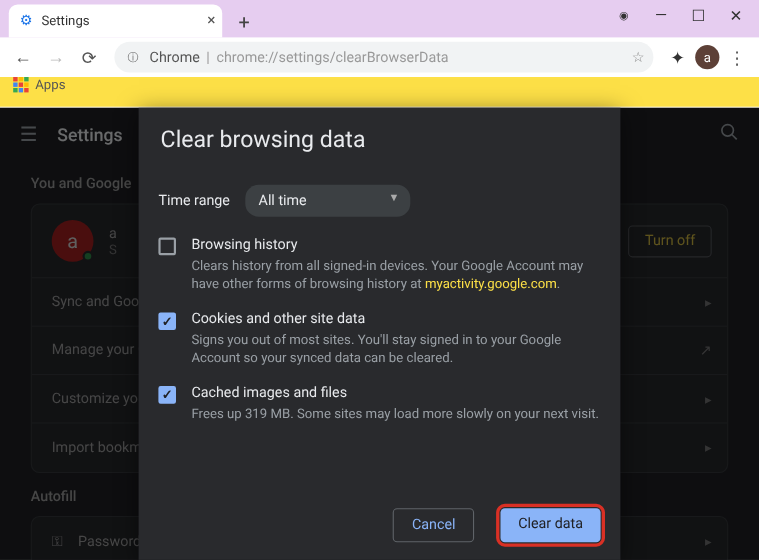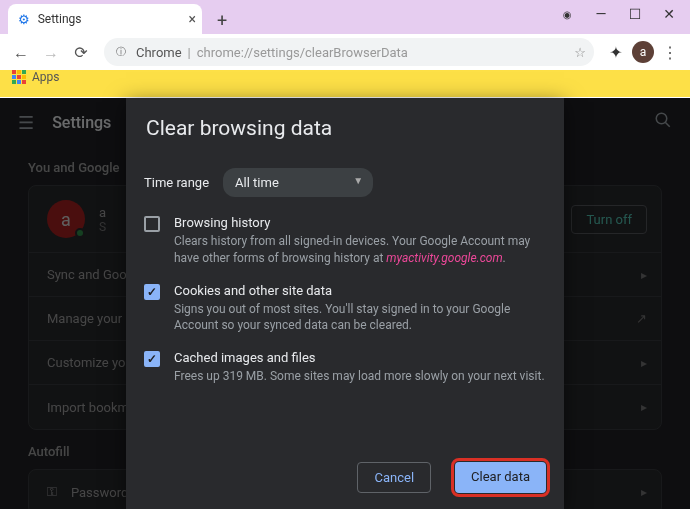--- a/index.html
+++ b/index.html
@@ -42,42 +42,42 @@
 
     .dimbg { padding: 0 28px; opacity: 0.8; font-size: 13px; color: #bbb; }
     .dimbg h2 { font-size: 13px; font-weight: 500; margin: 14px 0 10px; }
     .card { background: #292a2d; border-radius: 8px; border: 1px solid #3c4043; }
     .cardrow { padding: 14px 18px; display: flex; align-items: center; gap: 14px; border-bottom: 1px solid #3c4043; position: relative; min-height: 44px; }
     .cardrow:last-child { border-bottom: none; }
     .bigavatar { width: 38px; height: 38px; border-radius: 50%; background: #c5221f; color:#fff; display:flex; align-items:center; justify-content:center; font-size:18px; position:relative; }
     .badge { width:10px;height:10px;border-radius:50%;background:#34a853;position:absolute;bottom:0;right:0;border:2px solid #292a2d; }
     .chev { position: absolute; right: 14px; color: #888; font-size: 12px; }
     .openicon { position: absolute; right: 14px; color: #888; }
-    .turnoff { position: absolute; right: 14px; border:1px solid #5f6368; padding: 6px 14px; border-radius: 4px; color:#5eead4; font-size:13px; }
+    .turnoff { position: absolute; right: 14px; border:1px solid #5f6368; padding: 6px 14px; border-radius: 4px; color:#fde047; font-size:13px; }
 
     
     .overlay { position: absolute; top: 98px; left:0; right:0; bottom:0; background: rgba(0,0,0,0.55); }
 
     
     .dialog { position: absolute; top: 98px; left: 126px; width: 438px; height: 411px; background: #292a2d; border-radius: 0 0 0 0; box-shadow: 0 4px 20px rgba(0,0,0,0.5); display:flex; flex-direction:column; }
     .dialog h2 { font-size: 21px; font-weight: 400; color: #e8eaed; padding: 18px 20px 14px; }
     .dtabs { display: flex; border-bottom: 1px solid #3c4043; }
     .dtab { flex: 1; text-align: center; padding: 10px 0; font-size: 13px; color: #9aa0a6; cursor: pointer; }
     .dtab.active { color: #8ab4f8; border-bottom: 2px solid #8ab4f8; margin-bottom: -1px; }
     .dbody { flex: 1; padding: 14px 18px; overflow: auto; }
     .trange { display: flex; align-items: center; gap: 14px; margin-bottom: 18px; }
     .trange label { font-size: 13px; color: #e8eaed; }
     .select { background: #3c4043; border-radius: 12px; padding: 7px 30px 7px 12px; font-size: 13px; color: #e8eaed; position: relative; width: 150px; }
     .select .arr { position: absolute; right: 10px; font-size: 10px; color: #aaa; }
     .opt { display: flex; gap: 14px; margin-bottom: 16px; }
     .chk { width: 16px; height: 16px; border: 2px solid #9aa0a6; border-radius: 2px; flex-shrink: 0; margin-top: 1px; display:flex; align-items:center; justify-content:center; }
     .chk.on { background: #8ab4f8; border-color: #8ab4f8; color: #202124; font-size: 12px; font-weight: bold; }
     .opttext .ttl { font-size: 13px; color: #e8eaed; margin-bottom: 3px; }
     .opttext .desc { font-size: 12px; color: #9aa0a6; line-height: 1.4; }
-    .opttext .desc .lnk { color: #ec4899; font-style: italic; }
+    .opttext .desc .lnk { color: #fde047; }
     .dfooter { display: flex; gap: 24px; justify-content: flex-end; padding: 14px 18px 16px; }
     .btn { padding: 7px 16px; border-radius: 4px; font-size: 13px; cursor: pointer; }
     .btn.cancel { border: 1px solid #5f6368; color: #8ab4f8; }
     .btn.primary { background: #8ab4f8; color: #202124; outline: 3px solid #d93025; outline-offset: 1px; }
   </style>
 </head>
 <body>
 
 <div class="titlebar">
   <div class="tab">

